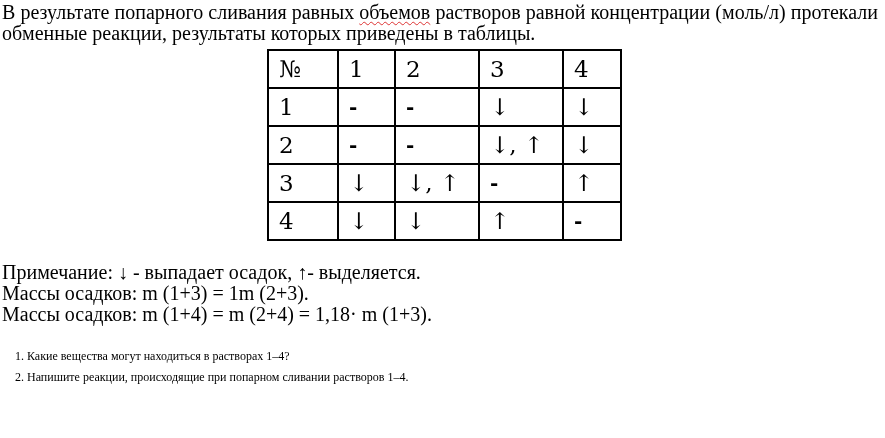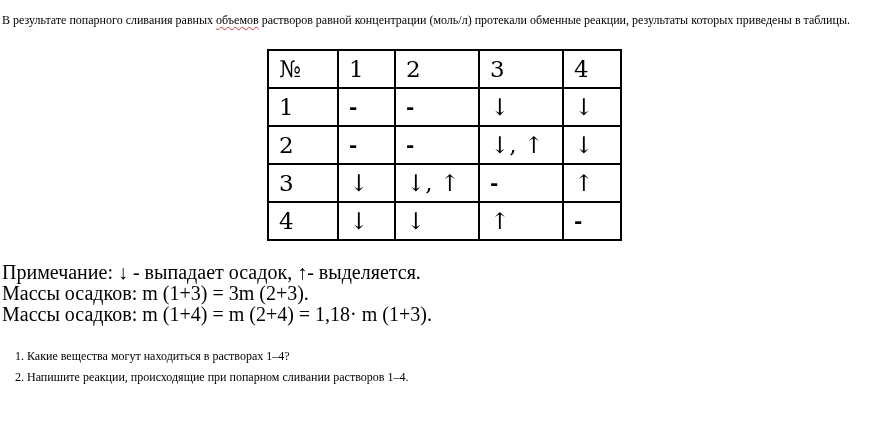--- a/index.html
+++ b/index.html
@@ -1,22 +1,21 @@
 <!DOCTYPE html>
 <html><head>
 <meta charset="utf-8">
 <style>
   html, body { margin: 0; padding: 0; background: #ffffff; }
   body { width: 885px; height: 438px; position: relative; overflow: hidden; color: #000; }
   .serif { font-family: "Liberation Serif", "DejaVu Serif", serif; }
   .intro {
     position: absolute; left: 2px; top: 2px; width: 876px;
-    font-size: 12px; line-height: 21px; text-align: justify;
+    font-size: 20px; line-height: 21px; text-align: justify;
     text-align-last: left;
-    margin-top: 8px;
   }
   .squiggle { text-decoration: underline wavy #d33; text-decoration-thickness: 1px; text-underline-offset: 2px; }
   .table-wrap { position: absolute; left: 267px; top: 49px; }
   table.rx {
     border-collapse: collapse;
     font-family: "DejaVu Serif", "Liberation Serif", serif;
     font-size: 23px;
   }
   table.rx td {
     border: 2px solid #000;
@@ -87,20 +86,20 @@
       <td class="c2">↓</td>
       <td class="c3">↑</td>
       <td class="c4 dash">-</td>
     </tr>
   </tbody>
     </table>
 </div>
 
 <div class="notes serif">
   <div>Примечание:  ↓ - выпадает осадок, ↑- выделяется.</div>
-  <div>Массы осадков: m (1+3) = 3m (2+3).</div>
+  <div>Массы осадков: m (1+3) = 1m (2+3).</div>
   <div>Массы осадков: m (1+4) = m (2+4) = 1,18· m (1+3).</div>
 </div>
 
 <div class="questions serif">
   <div>1. Какие вещества могут находиться в растворах 1–4?</div>
   <div>2. Напишите реакции, происходящие при попарном сливании растворов 1–4.</div>
 </div>
 
 </body></html>

